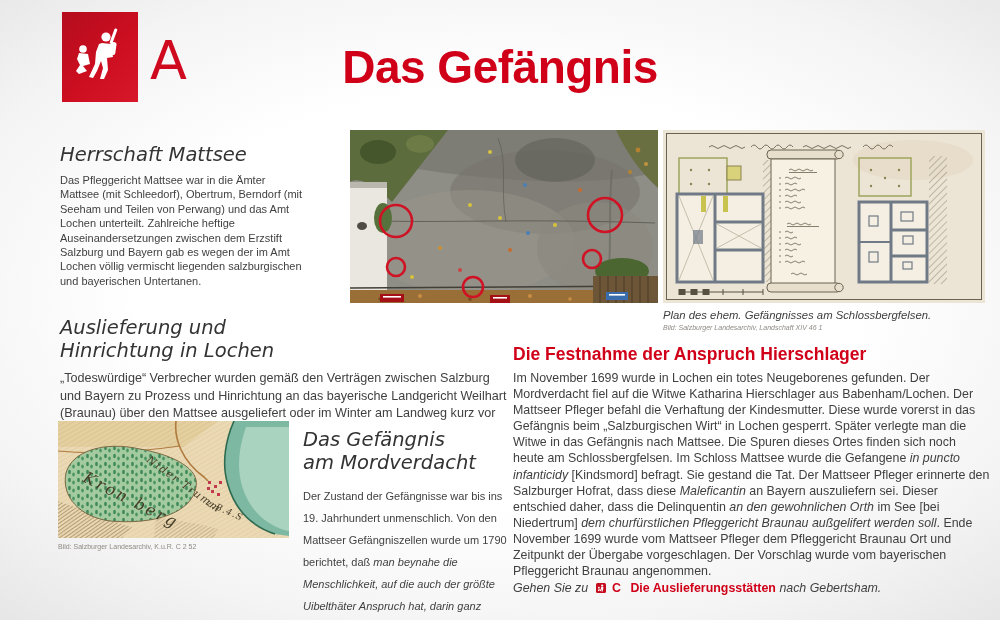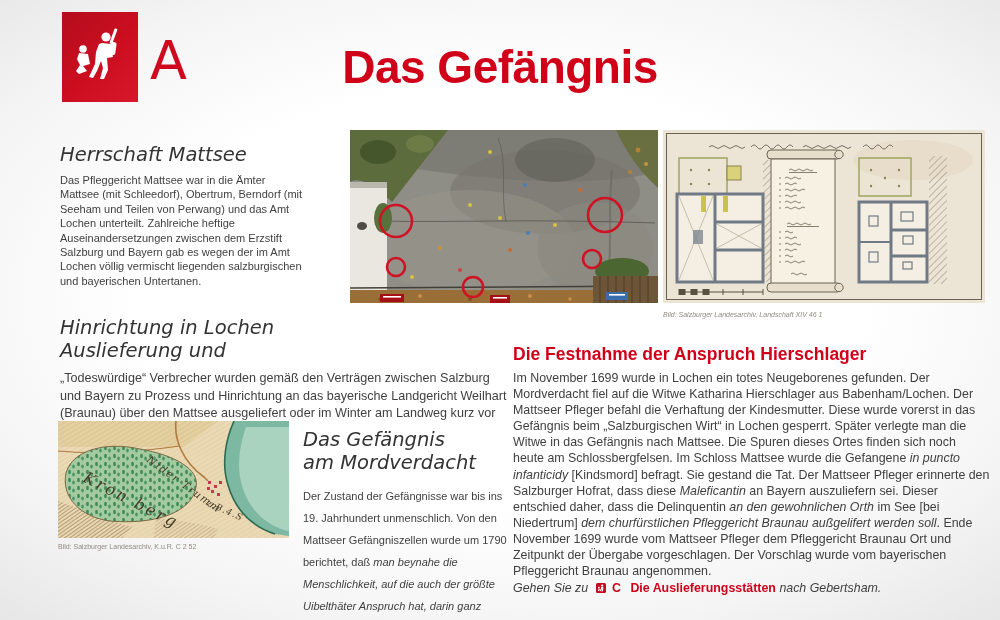--- a/index.html
+++ b/index.html
@@ -67,22 +67,22 @@
 
   <div class="abs colA">
     <div class="h-it">
       <div>Herrschaft Mattsee</div>
     </div>
     <div class="body-txt">Das Pfleggericht Mattsee war in die Ämter Mattsee (mit Schleedorf), Obertrum, Berndorf (mit Seeham und Teilen von Perwang) und das Amt Lochen unterteilt. Zahlreiche heftige Auseinandersetzungen zwischen dem Erzstift Salzburg und Bayern gab es wegen der im Amt Lochen völlig vermischt liegenden salzburgischen und bayerischen Untertanen.</div>
   </div>
 
   <div class="abs colB">
     <div class="h-it">
+      <div>Auslieferung und</div>
       <div>Hinrichtung in Lochen</div>
-      <div>Auslieferung und</div>
     </div>
     <div class="body-txt">„Todeswürdige“ Verbrecher wurden gemäß den Verträgen zwischen Salzburg und Bayern zu Prozess und Hinrichtung an das bayerische Landgericht Weilhart (Braunau) über den Mattsee ausgeliefert oder im Winter am Landweg kurz vor Gebertsham übergeben.</div>
   </div>
 
   <div class="abs fig rock-fig">
     <svg width="308" height="173" viewBox="0 0 308 173">
       <rect width="308" height="173" fill="#8e8d86"></rect>
       <path d="M0,0 H308 V42 C250,56 180,52 120,46 C70,41 30,30 0,36 Z" fill="#7e7d75"></path>
       <ellipse cx="195" cy="62" rx="95" ry="42" fill="#74736b" opacity="0.55"></ellipse>
       <ellipse cx="120" cy="112" rx="105" ry="52" fill="#97968a" opacity="0.5"></ellipse>
@@ -244,20 +244,21 @@
         <rect x="16" y="159.5" width="6" height="5" fill="#55503f"></rect>
         <rect x="28" y="159.5" width="6" height="5" fill="#55503f"></rect>
         <rect x="40" y="159.5" width="6" height="5" fill="#55503f"></rect>
         <line x1="60" y1="159" x2="60" y2="165"></line>
           <line x1="80" y1="159" x2="80" y2="165"></line>
           <line x1="100" y1="159" x2="100" y2="165"></line>
       </g>
     </svg>
   </div>
   <div class="abs caption cap-plan">
+    <div>Plan des ehem. Gefängnisses am Schlossbergfelsen.</div>
     <div class="credit">Bild: Salzburger Landesarchiv, Landschaft XIV 46 1</div>
   </div>
 
   <div class="abs fest">
     <div class="fest-h">Die Festnahme der Anspruch Hierschlager</div>
     <div class="fest-body"><span>Im November 1699 wurde in Lochen ein totes Neugeborenes gefunden. Der Mordverdacht fiel auf die Witwe Katharina Hierschlager aus Babenham/Lochen. Der Mattseer Pfleger befahl die Verhaftung der Kindesmutter. Diese wurde vorerst in das Gefängnis beim „Salzburgischen Wirt“ in Lochen gesperrt. Später verlegte man die Witwe in das Gefängnis nach Mattsee. Die Spuren dieses Ortes finden sich noch heute am Schlossbergfelsen. Im Schloss Mattsee wurde die Gefangene </span><span class="em">in puncto infanticidy</span><span> [Kindsmord] befragt. Sie gestand die Tat. Der Mattseer Pfleger erinnerte den Salzburger Hofrat, dass diese </span><span class="em">Maleficantin</span><span> an Bayern auszuliefern sei. Dieser entschied daher, dass die Delinquentin </span><span class="em">an den gewohnlichen Orth</span><span> im See [bei Niedertrum] </span><span class="em">dem churfürstlichen Pfleggericht Braunau außgelifert werden soll</span><span>. Ende November 1699 wurde vom Mattseer Pfleger dem Pfleggericht Braunau Ort und Zeitpunkt der Übergabe vorgeschlagen. Der Vorschlag wurde vom bayerischen Pfleggericht Braunau angenommen.</span>
       <div class="goto">
         <span class="it">Gehen Sie zu</span>
         <svg class="goto-icon" width="10" height="10" viewBox="0 0 10 10">
             <rect width="10" height="10" rx="1.5" fill="#c60d1f"></rect>

